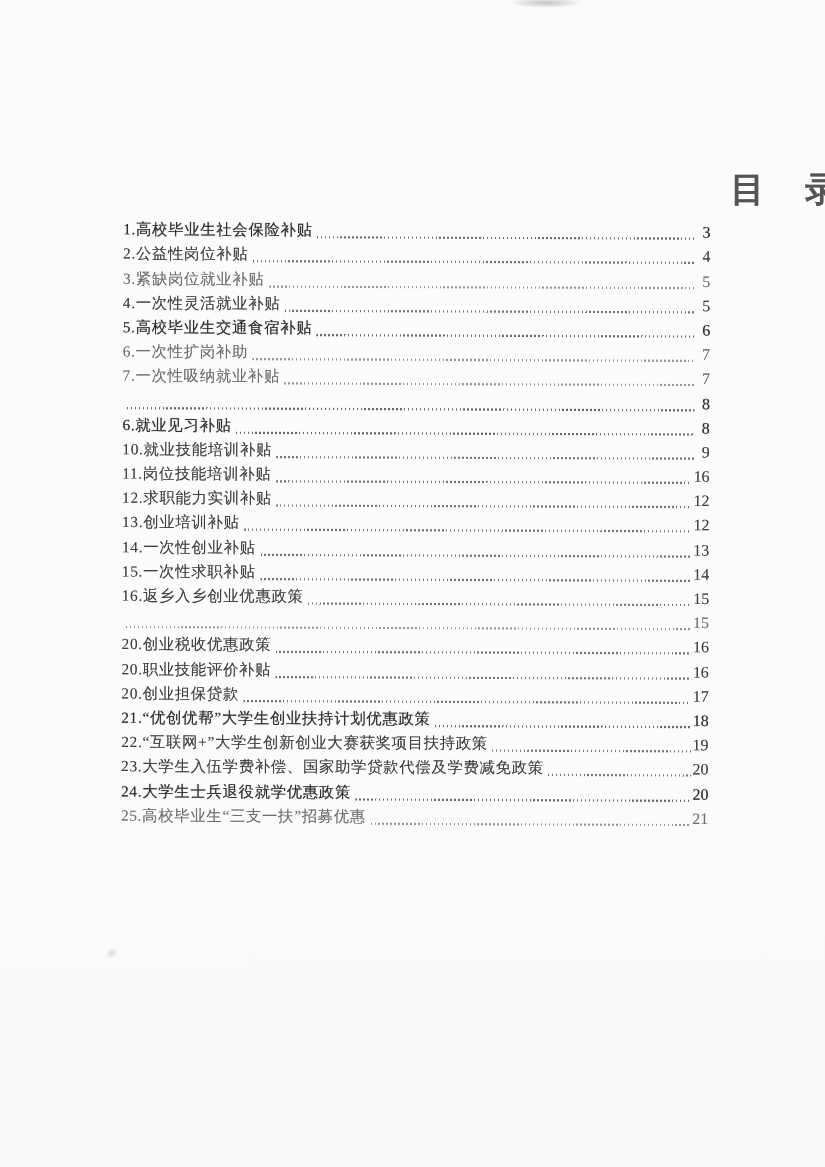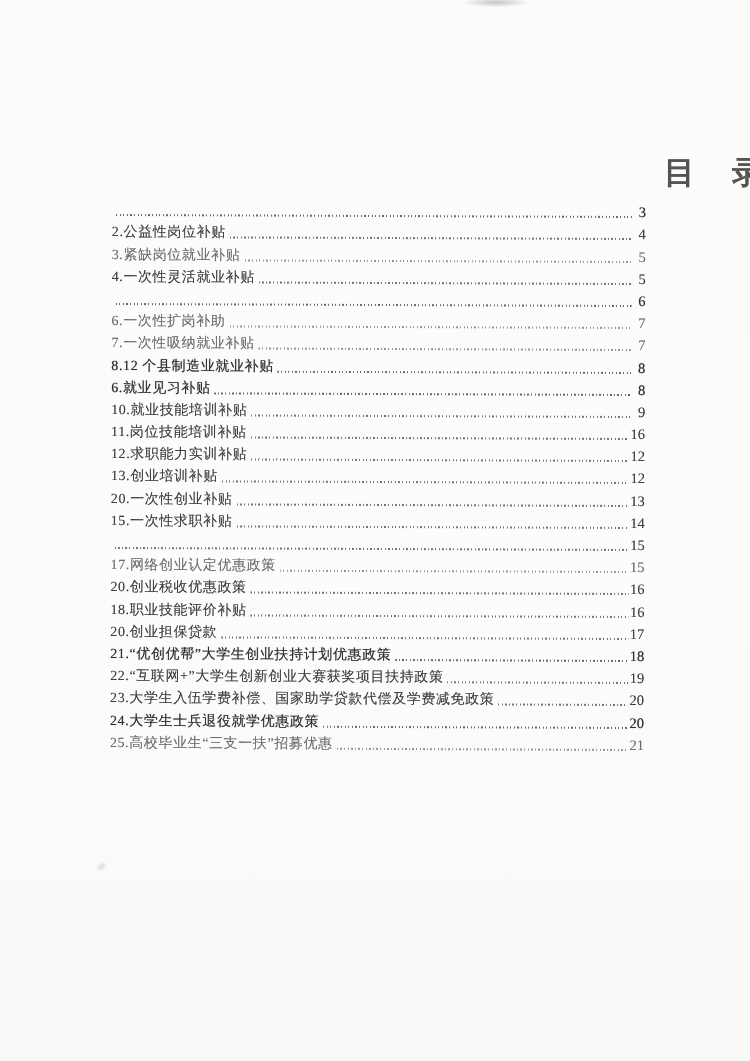--- a/index.html
+++ b/index.html
@@ -93,54 +93,55 @@
   .toc-row:nth-child(21), .toc-row:nth-child(24) { color: #2e2e2e; text-shadow: 0 0 0.7px rgba(40,40,40,0.6); }
 </style>
 </head>
 <body>
 
 <div class="page">
   <div class="smudge-top"></div>
   <h1 class="title">目　录</h1>
   <div class="toc">
       <div class="toc-row">
+    <span class="toc-label">1.高校毕业生社会保险补贴</span>
     <span class="toc-leader"></span>
     <span class="toc-page">3</span>
   </div>
       <div class="toc-row">
     <span class="toc-label">2.公益性岗位补贴</span>
     <span class="toc-leader"></span>
     <span class="toc-page">4</span>
   </div>
       <div class="toc-row">
     <span class="toc-label">3.紧缺岗位就业补贴</span>
     <span class="toc-leader"></span>
     <span class="toc-page">5</span>
   </div>
       <div class="toc-row">
     <span class="toc-label">4.一次性灵活就业补贴</span>
     <span class="toc-leader"></span>
     <span class="toc-page">5</span>
   </div>
       <div class="toc-row">
+    <span class="toc-label">5.高校毕业生交通食宿补贴</span>
     <span class="toc-leader"></span>
     <span class="toc-page">6</span>
   </div>
       <div class="toc-row">
     <span class="toc-label">6.一次性扩岗补助</span>
     <span class="toc-leader"></span>
     <span class="toc-page">7</span>
   </div>
       <div class="toc-row">
     <span class="toc-label">7.一次性吸纳就业补贴</span>
     <span class="toc-leader"></span>
     <span class="toc-page">7</span>
   </div>
       <div class="toc-row">
-    <span class="toc-label">8.12 个县制造业就业补贴</span>
     <span class="toc-leader"></span>
     <span class="toc-page">8</span>
   </div>
       <div class="toc-row">
     <span class="toc-label">6.就业见习补贴</span>
     <span class="toc-leader"></span>
     <span class="toc-page">8</span>
   </div>
       <div class="toc-row">
     <span class="toc-label">10.就业技能培训补贴</span>
@@ -156,45 +157,45 @@
     <span class="toc-label">12.求职能力实训补贴</span>
     <span class="toc-leader"></span>
     <span class="toc-page">12</span>
   </div>
       <div class="toc-row">
     <span class="toc-label">13.创业培训补贴</span>
     <span class="toc-leader"></span>
     <span class="toc-page">12</span>
   </div>
       <div class="toc-row">
-    <span class="toc-label">20.一次性创业补贴</span>
+    <span class="toc-label">14.一次性创业补贴</span>
     <span class="toc-leader"></span>
     <span class="toc-page">13</span>
   </div>
       <div class="toc-row">
     <span class="toc-label">15.一次性求职补贴</span>
     <span class="toc-leader"></span>
     <span class="toc-page">14</span>
   </div>
       <div class="toc-row">
+    <span class="toc-label">16.返乡入乡创业优惠政策</span>
     <span class="toc-leader"></span>
     <span class="toc-page">15</span>
   </div>
       <div class="toc-row">
-    <span class="toc-label">17.网络创业认定优惠政策</span>
     <span class="toc-leader"></span>
     <span class="toc-page">15</span>
   </div>
       <div class="toc-row">
     <span class="toc-label">20.创业税收优惠政策</span>
     <span class="toc-leader"></span>
     <span class="toc-page">16</span>
   </div>
       <div class="toc-row">
-    <span class="toc-label">18.职业技能评价补贴</span>
+    <span class="toc-label">20.职业技能评价补贴</span>
     <span class="toc-leader"></span>
     <span class="toc-page">16</span>
   </div>
       <div class="toc-row">
     <span class="toc-label">20.创业担保贷款</span>
     <span class="toc-leader"></span>
     <span class="toc-page">17</span>
   </div>
       <div class="toc-row">
     <span class="toc-label">21.“优创优帮”大学生创业扶持计划优惠政策</span>

